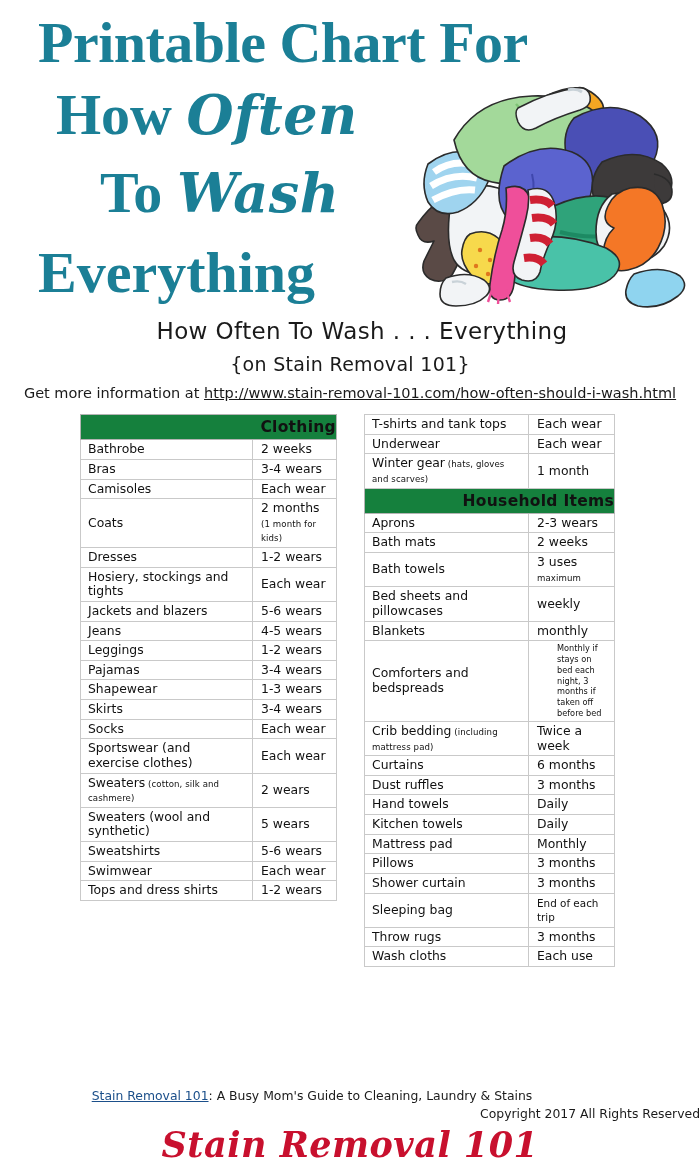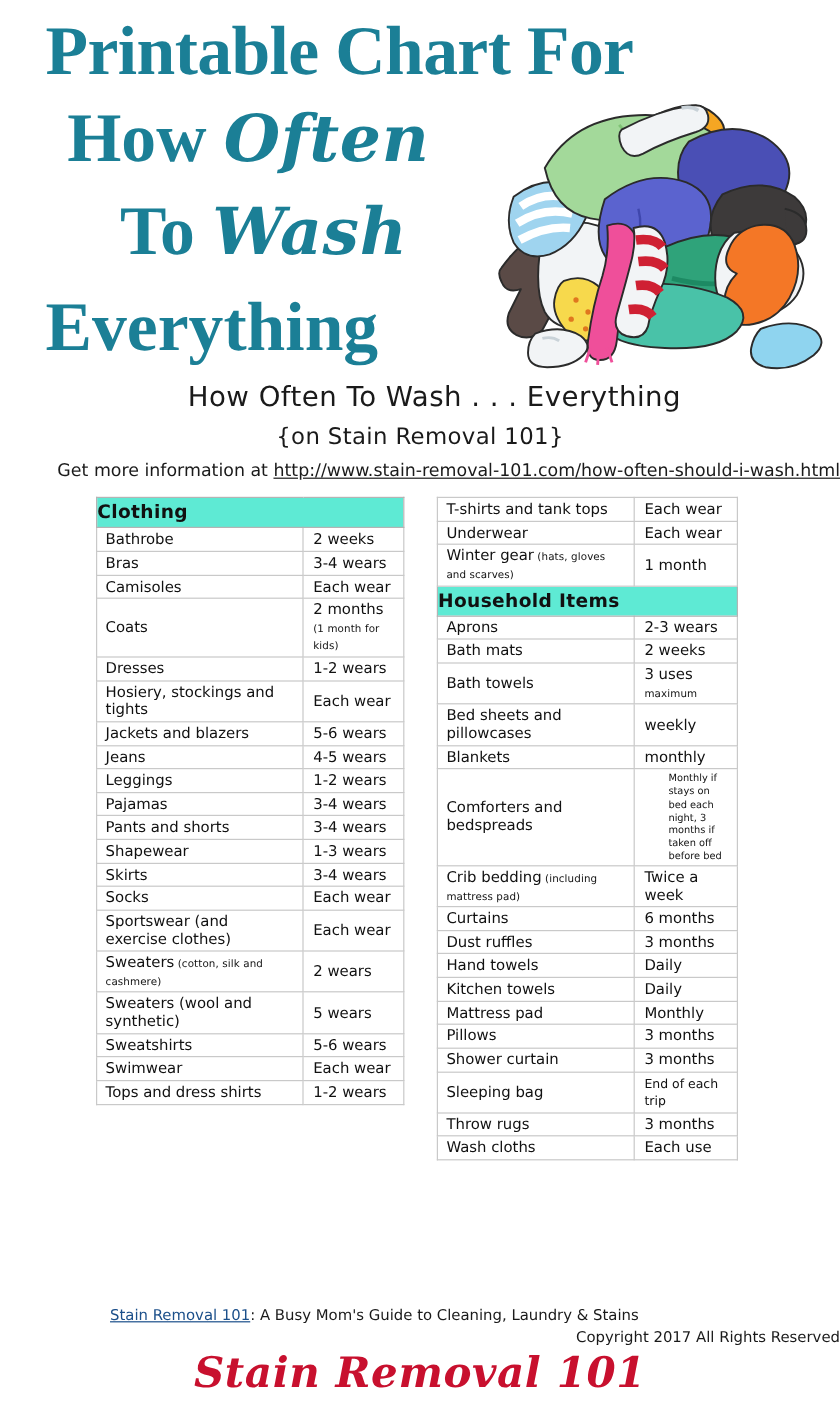--- a/index.html
+++ b/index.html
@@ -44,21 +44,21 @@
     position:absolute; left:12px; top:318px; width:700px; text-align:center;
     font-family:"DejaVu Sans", sans-serif;
     font-size:23px; color:#1a1a1a; letter-spacing:0.4px;
   }
   .sub2{
     position:absolute; left:0; top:353px; width:700px; text-align:center;
     font-family:"DejaVu Sans", sans-serif;
     font-size:19px; color:#1a1a1a; letter-spacing:0.3px;
   }
   .urlline{
-    position:absolute; left:0; top:385px; width:700px; text-align:right;
+    position:absolute; left:0; top:385px; width:700px; text-align:center;
     font-family:"DejaVu Sans", sans-serif;
     font-size:14.5px; color:#1a1a1a; white-space:nowrap;
   }
   .urlline .lbl{ }
   .urlline .u{ text-decoration:underline; }
 
   
   .tbl{
     position:absolute;
     border-collapse:collapse;
@@ -69,22 +69,22 @@
     border:1px solid #c9c9c9;
     padding:2px 7px;
     font-size:12.4px;
     color:#111;
     vertical-align:middle;
     line-height:1.18;
     overflow:hidden;
   }
   .tbl td.val{ padding-left:8px; }
   .tbl td.sect{
-    background:#5eead4;
-    text-align:left;
+    background:#15803d;
+    text-align:right;
     font-size:15.5px;
     font-weight:bold;
     letter-spacing:0.3px;
     border:1px solid #b4b4b4;
     color:#111;
     padding:3px 0;
   }
   .fine{ font-size:8.6px; letter-spacing:0.1px; }
   .tiny-block{ font-size:8.2px; line-height:1.32; display:block;margin-left:20px;}
 
@@ -233,24 +233,20 @@
         </tr>
         <tr>
           <td><span>Leggings</span></td>
           <td class="val"><span>1-2 wears</span></td>
         </tr>
         <tr>
           <td><span>Pajamas</span></td>
           <td class="val"><span>3-4 wears</span></td>
         </tr>
         <tr>
-          <td><span>Pants and shorts</span></td>
-          <td class="val"><span>3-4 wears</span></td>
-        </tr>
-        <tr>
           <td><span>Shapewear</span></td>
           <td class="val"><span>1-3 wears</span></td>
         </tr>
         <tr>
           <td><span>Skirts</span></td>
           <td class="val"><span>3-4 wears</span></td>
         </tr>
         <tr>
           <td><span>Socks</span></td>
           <td class="val"><span>Each wear</span></td>

